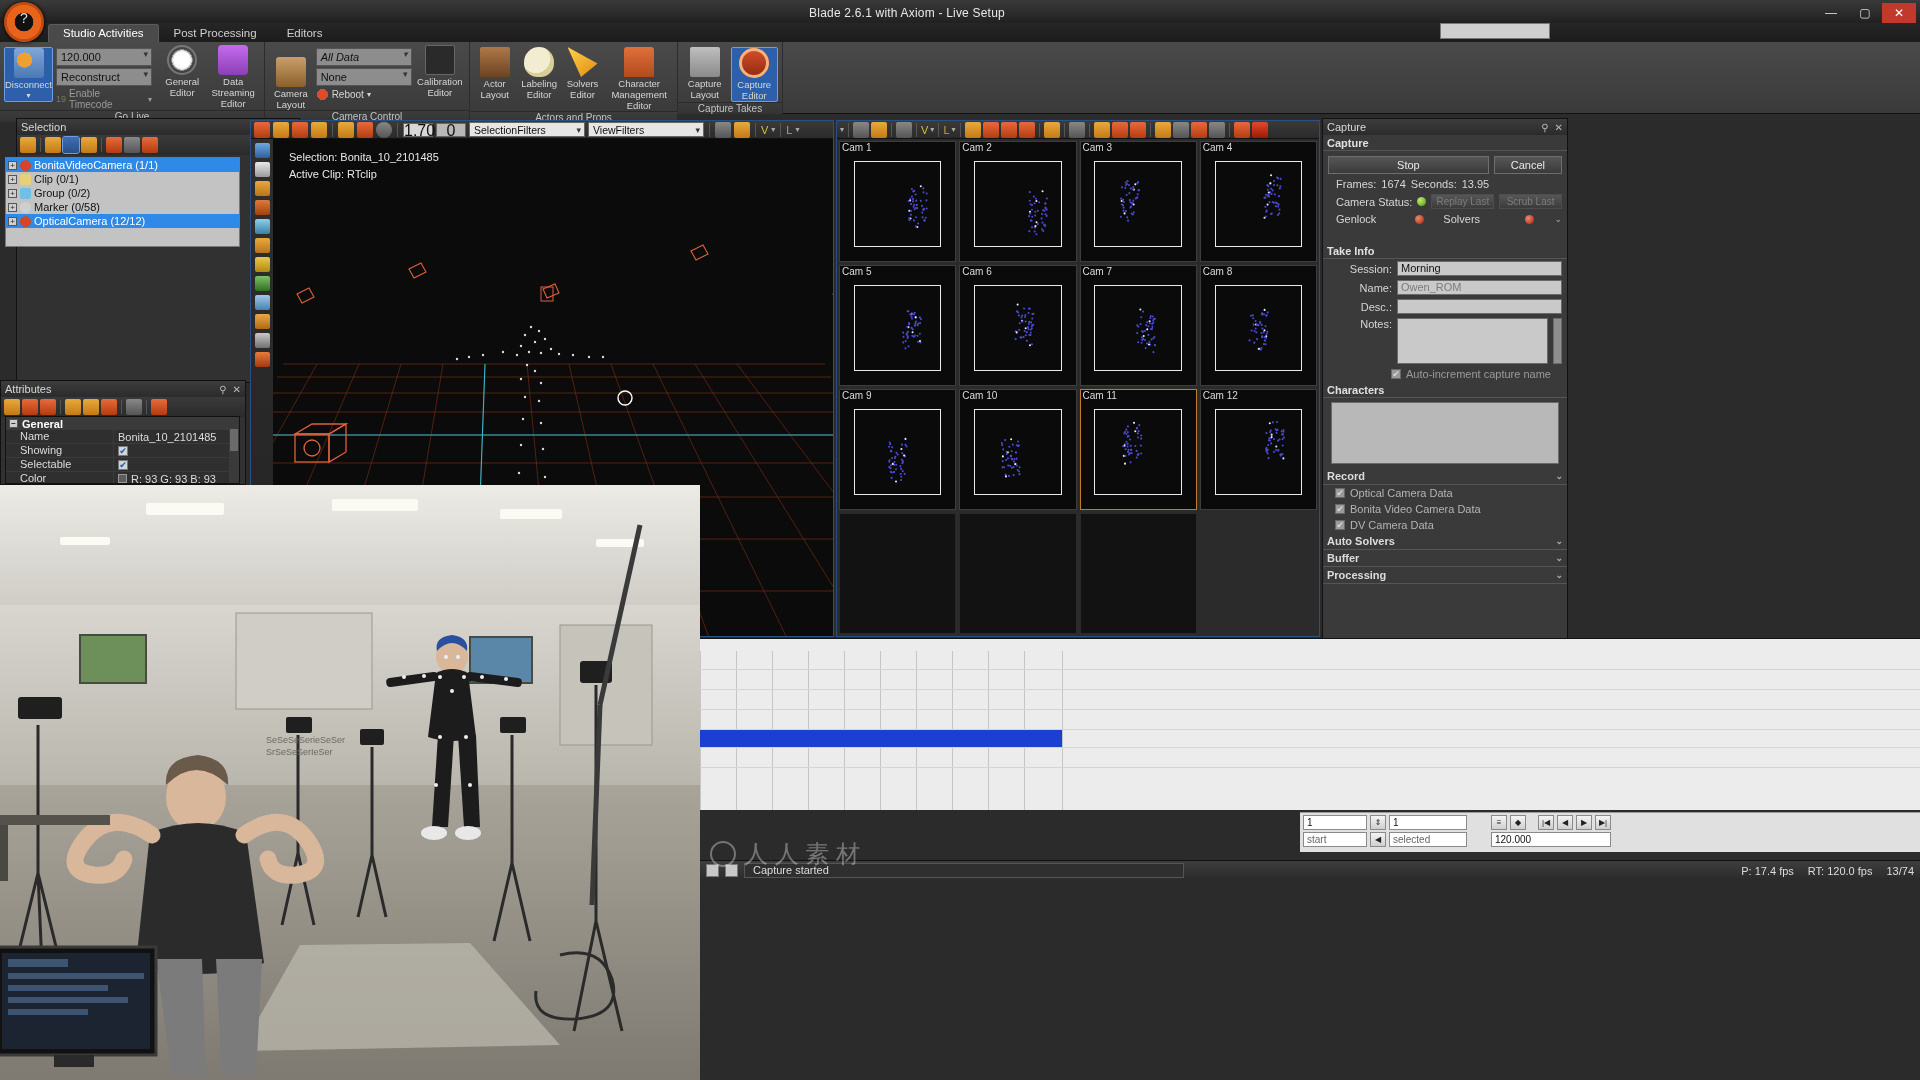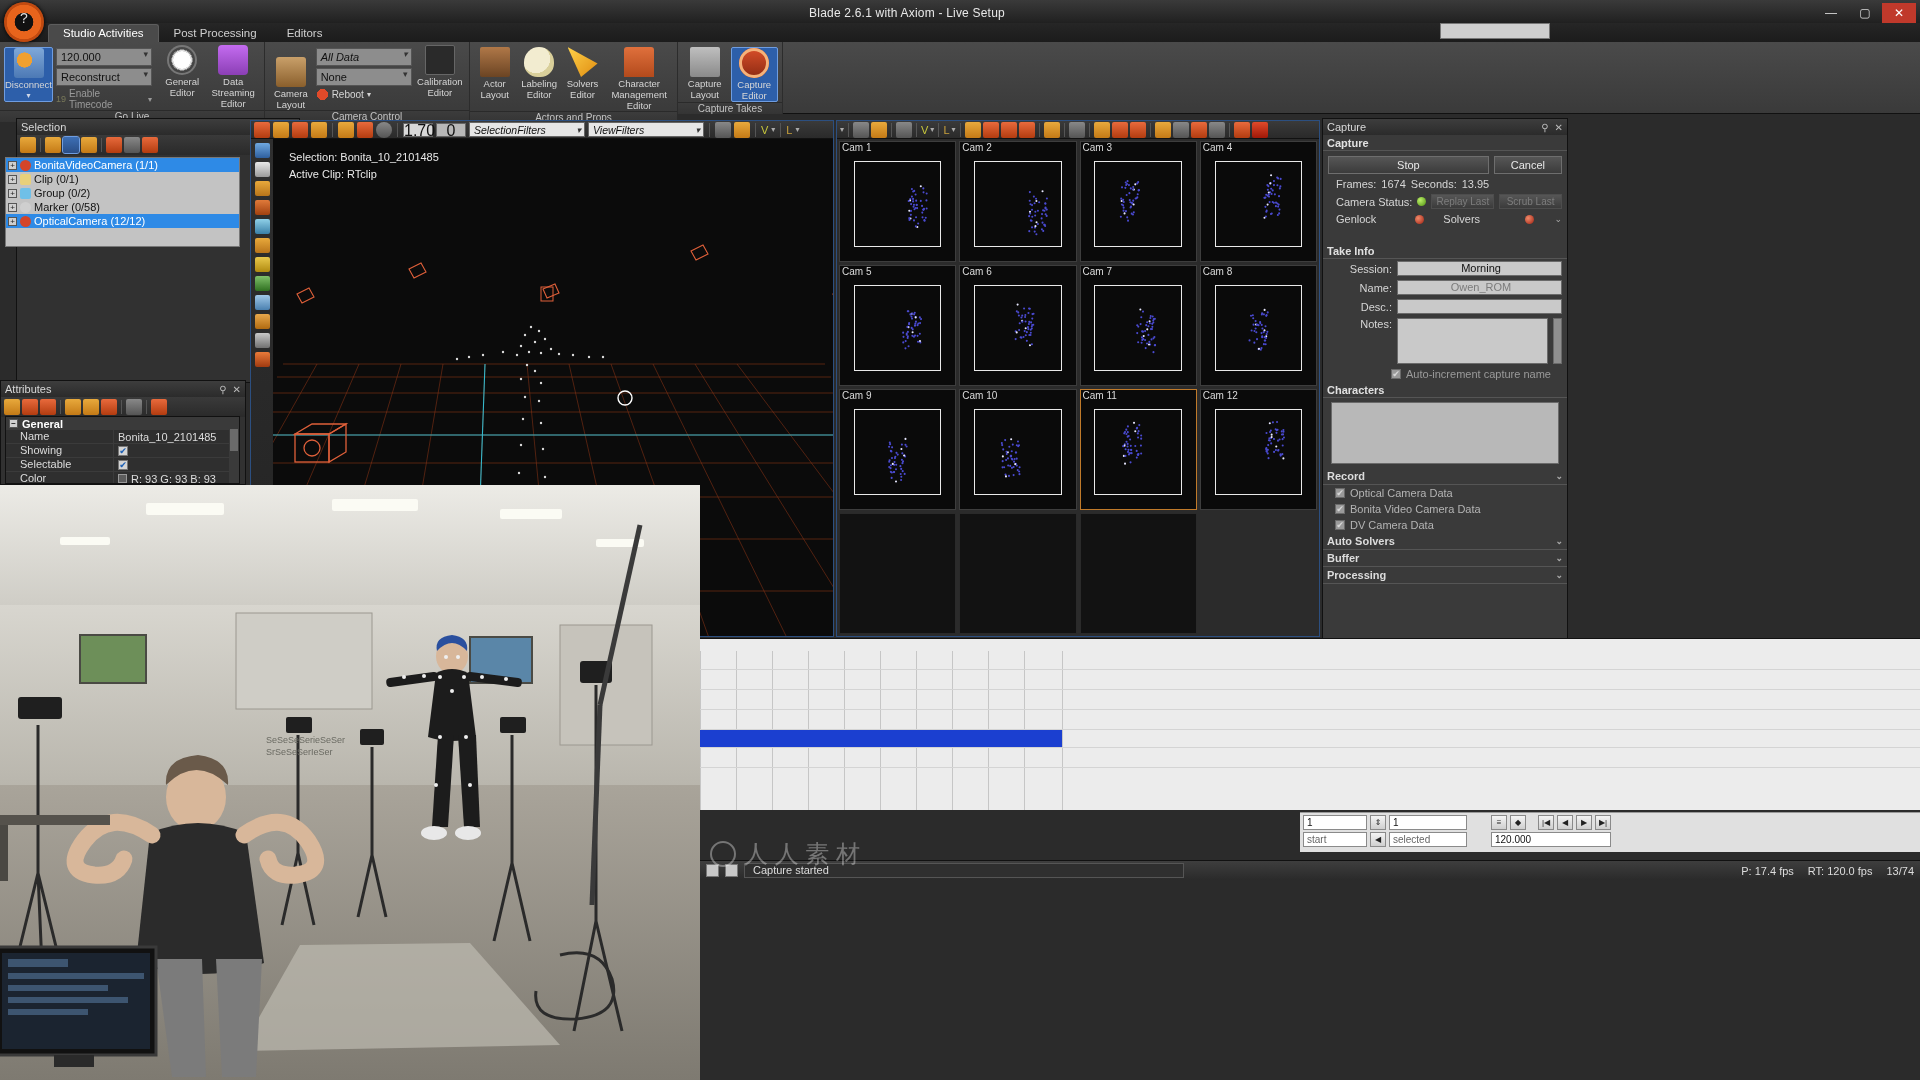--- a/index.html
+++ b/index.html
@@ -114,21 +114,21 @@
   .ascroll i{ display:block; width:8px; height:22px; margin:12px auto 0; background:#6a6a6a;}
 
   
   #vp { position:absolute; left:250px; top:120px; width:584px; height:517px;
     background:#0b0b0b; border:1px solid #2c4f80; }
   #vpbar { height:18px; background:linear-gradient(#3a3a3a,#2a2a2a); display:flex;
     align-items:center; gap:3px; padding:0 3px; border-bottom:1px solid #111;}
   .vfield{ width:30px; height:14px; background:#d8d8d8; border:1px solid #666;
     font-size:16px; color:#111; text-align:center; line-height:13px;}
   .vcombo{ height:15px; background:#e6e6e6; border:1px solid #666; font-size:10.5px;
-    color:#111; padding:0 14px 0 4px; line-height:14px; position:relative;font-style:italic;}
+    color:#111; padding:0 14px 0 4px; line-height:14px; position:relative;}
   .vcombo::after{content:"▾";position:absolute;right:3px;top:0;font-size:9px;color:#333;}
   #vpleft { position:absolute; left:0; top:18px; width:22px; bottom:0;
     background:linear-gradient(#2f2f2f,#232323); display:flex; flex-direction:column;
     align-items:center; gap:4px; padding-top:4px; }
   .vti{ width:15px; height:15px; border-radius:2px; background:linear-gradient(#e8a93c,#b8741a);}
   #vpcanvas{ position:absolute; left:22px; top:18px; right:0; bottom:0; overflow:hidden;}
   .vptext{ position:absolute; color:#e8e8e8; font-size:11px; }
 
   
   #camPanel { position:absolute; left:836px; top:120px; width:484px; height:517px;
@@ -148,21 +148,21 @@
 
   
   #capture { position:absolute; left:1322px; top:118px; width:246px; height:522px;
     background:#3a3a3a; border:1px solid #111; }
   .csec { font-size:11px; font-weight:bold; color:#e0e0e0; padding:2px 4px 1px;
     border-bottom:1px solid #555; }
   .crow{ display:flex; align-items:center; font-size:11px; color:#d6d6d6;
     padding:2px 5px; gap:5px;}
   .clbl{ width:64px; text-align:right; }
   .cinput{ flex:1; height:15px; background:#c9c9c9; border:1px solid #6a6a6a;
-    font-size:11px; color:#111; padding-left:3px; line-height:13px;text-align:center; }
+    font-size:11px; color:#111; padding-left:3px; line-height:13px; }
   .cinput.gray{ color:#7c7c7c; }
   .cbtn{ flex:1; height:18px; background:linear-gradient(#565656,#3b3b3b);
     border:1px solid #6e6e6e; color:#e8e8e8; font-size:11px; text-align:center;
     line-height:16px; }
   .cbtn.dis{ color:#7d7d7d; border-color:#4d4d4d; }
   .led{ width:9px; height:9px; border-radius:50%; }
   .led.g{ background:radial-gradient(circle at 35% 35%,#bdf06a,#4f9010);}
   .led.r{ background:radial-gradient(circle at 35% 35%,#f08a6a,#a02010);}
   .ccheck{ width:10px; height:10px; background:#9a9a9a; border:1px solid #6a6a6a;
     color:#d8d8d8; font-size:9px; line-height:8px; text-align:center;}

